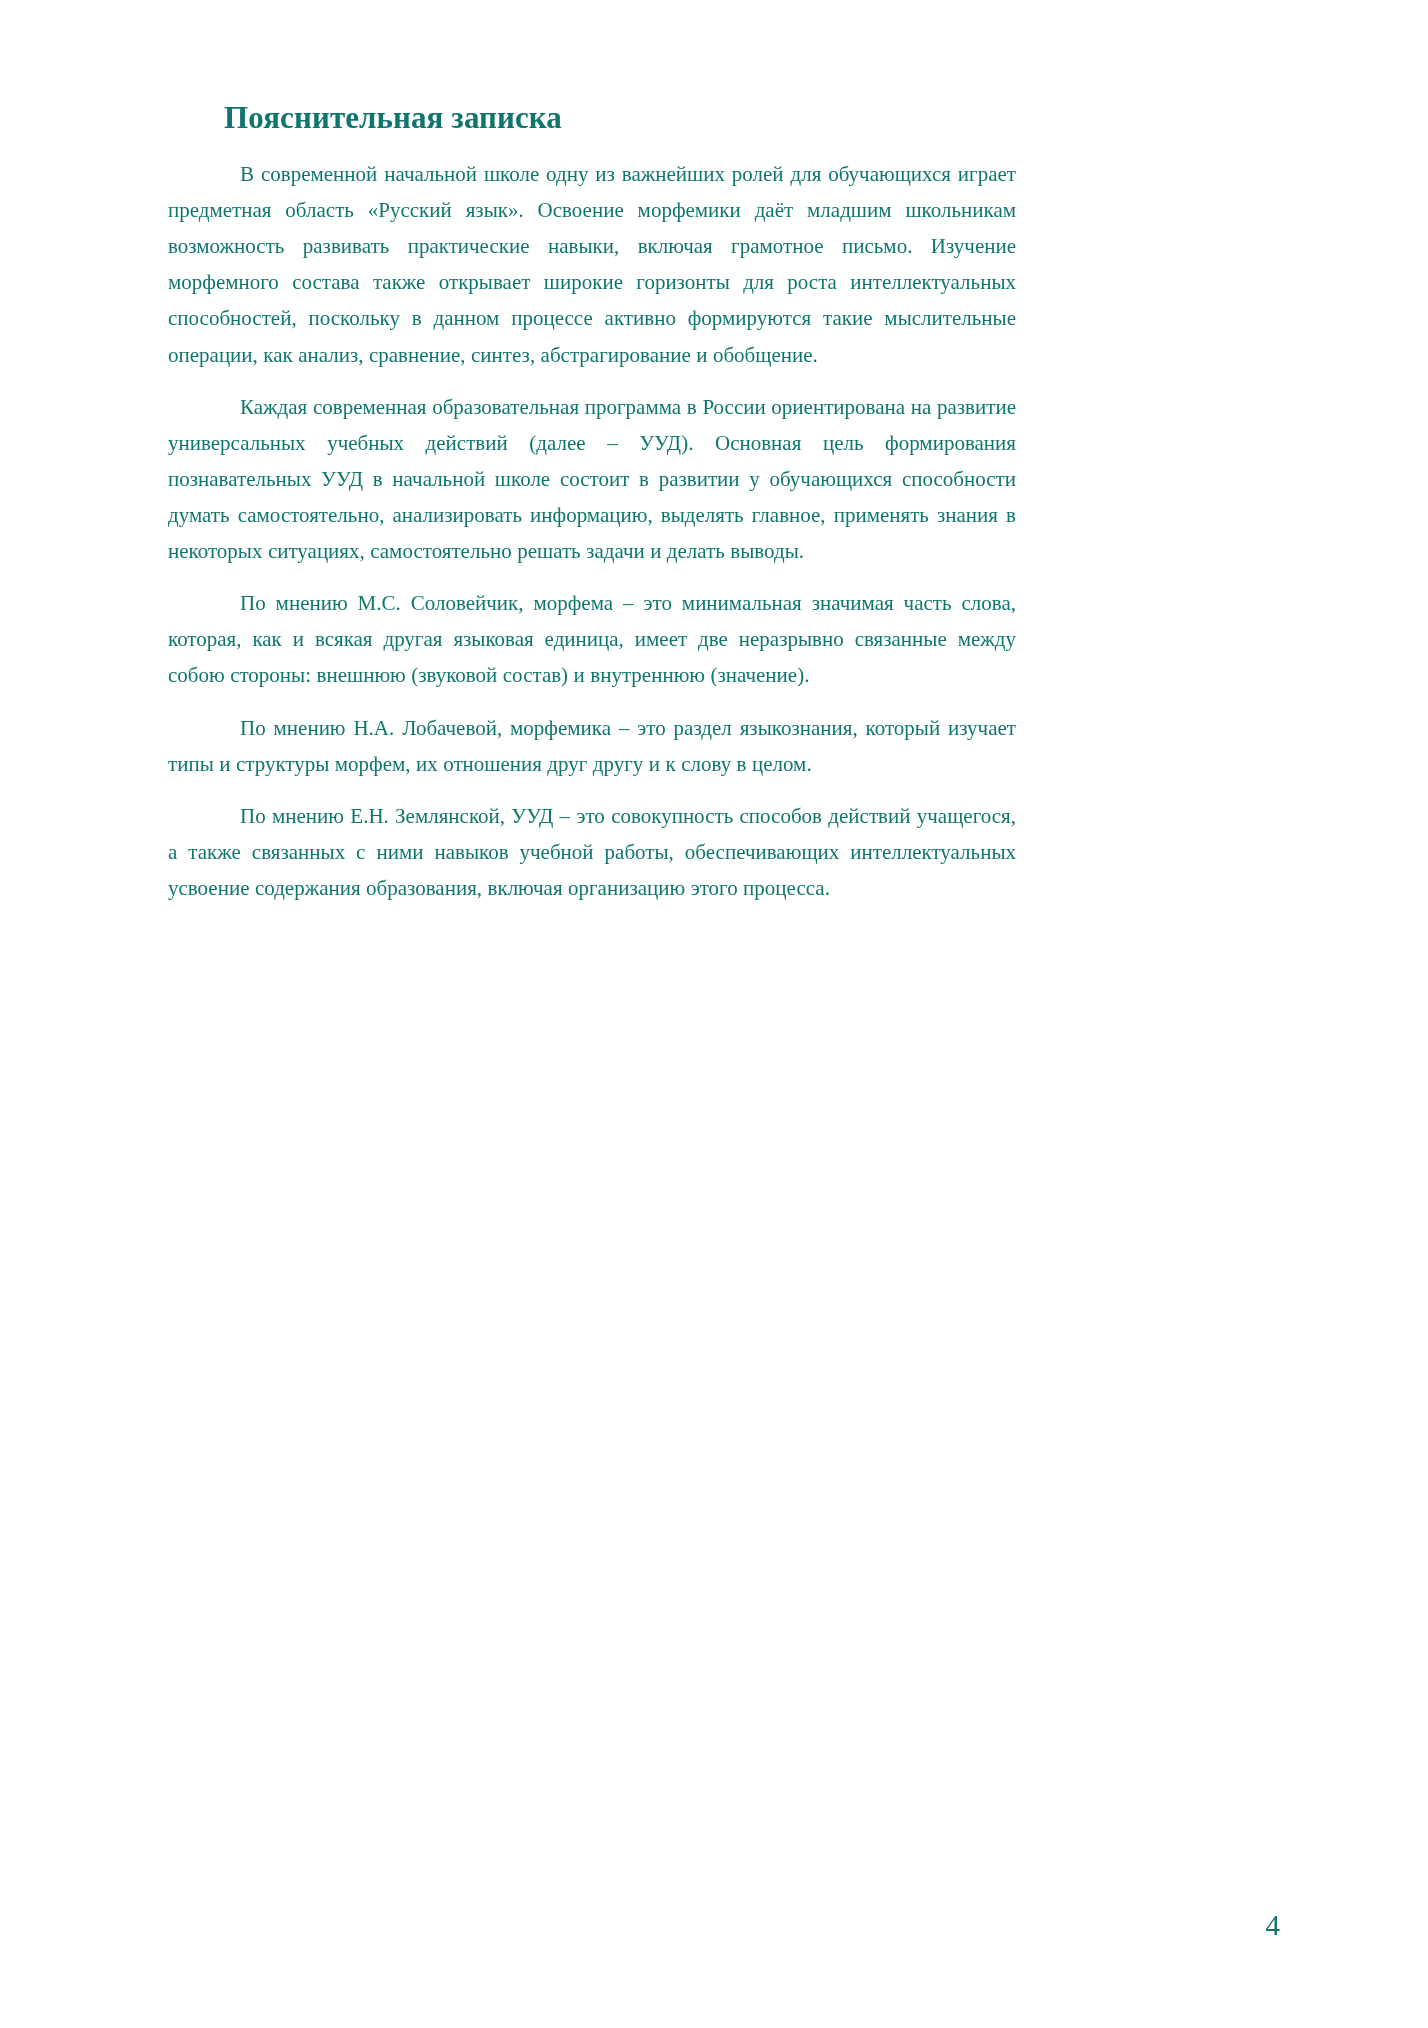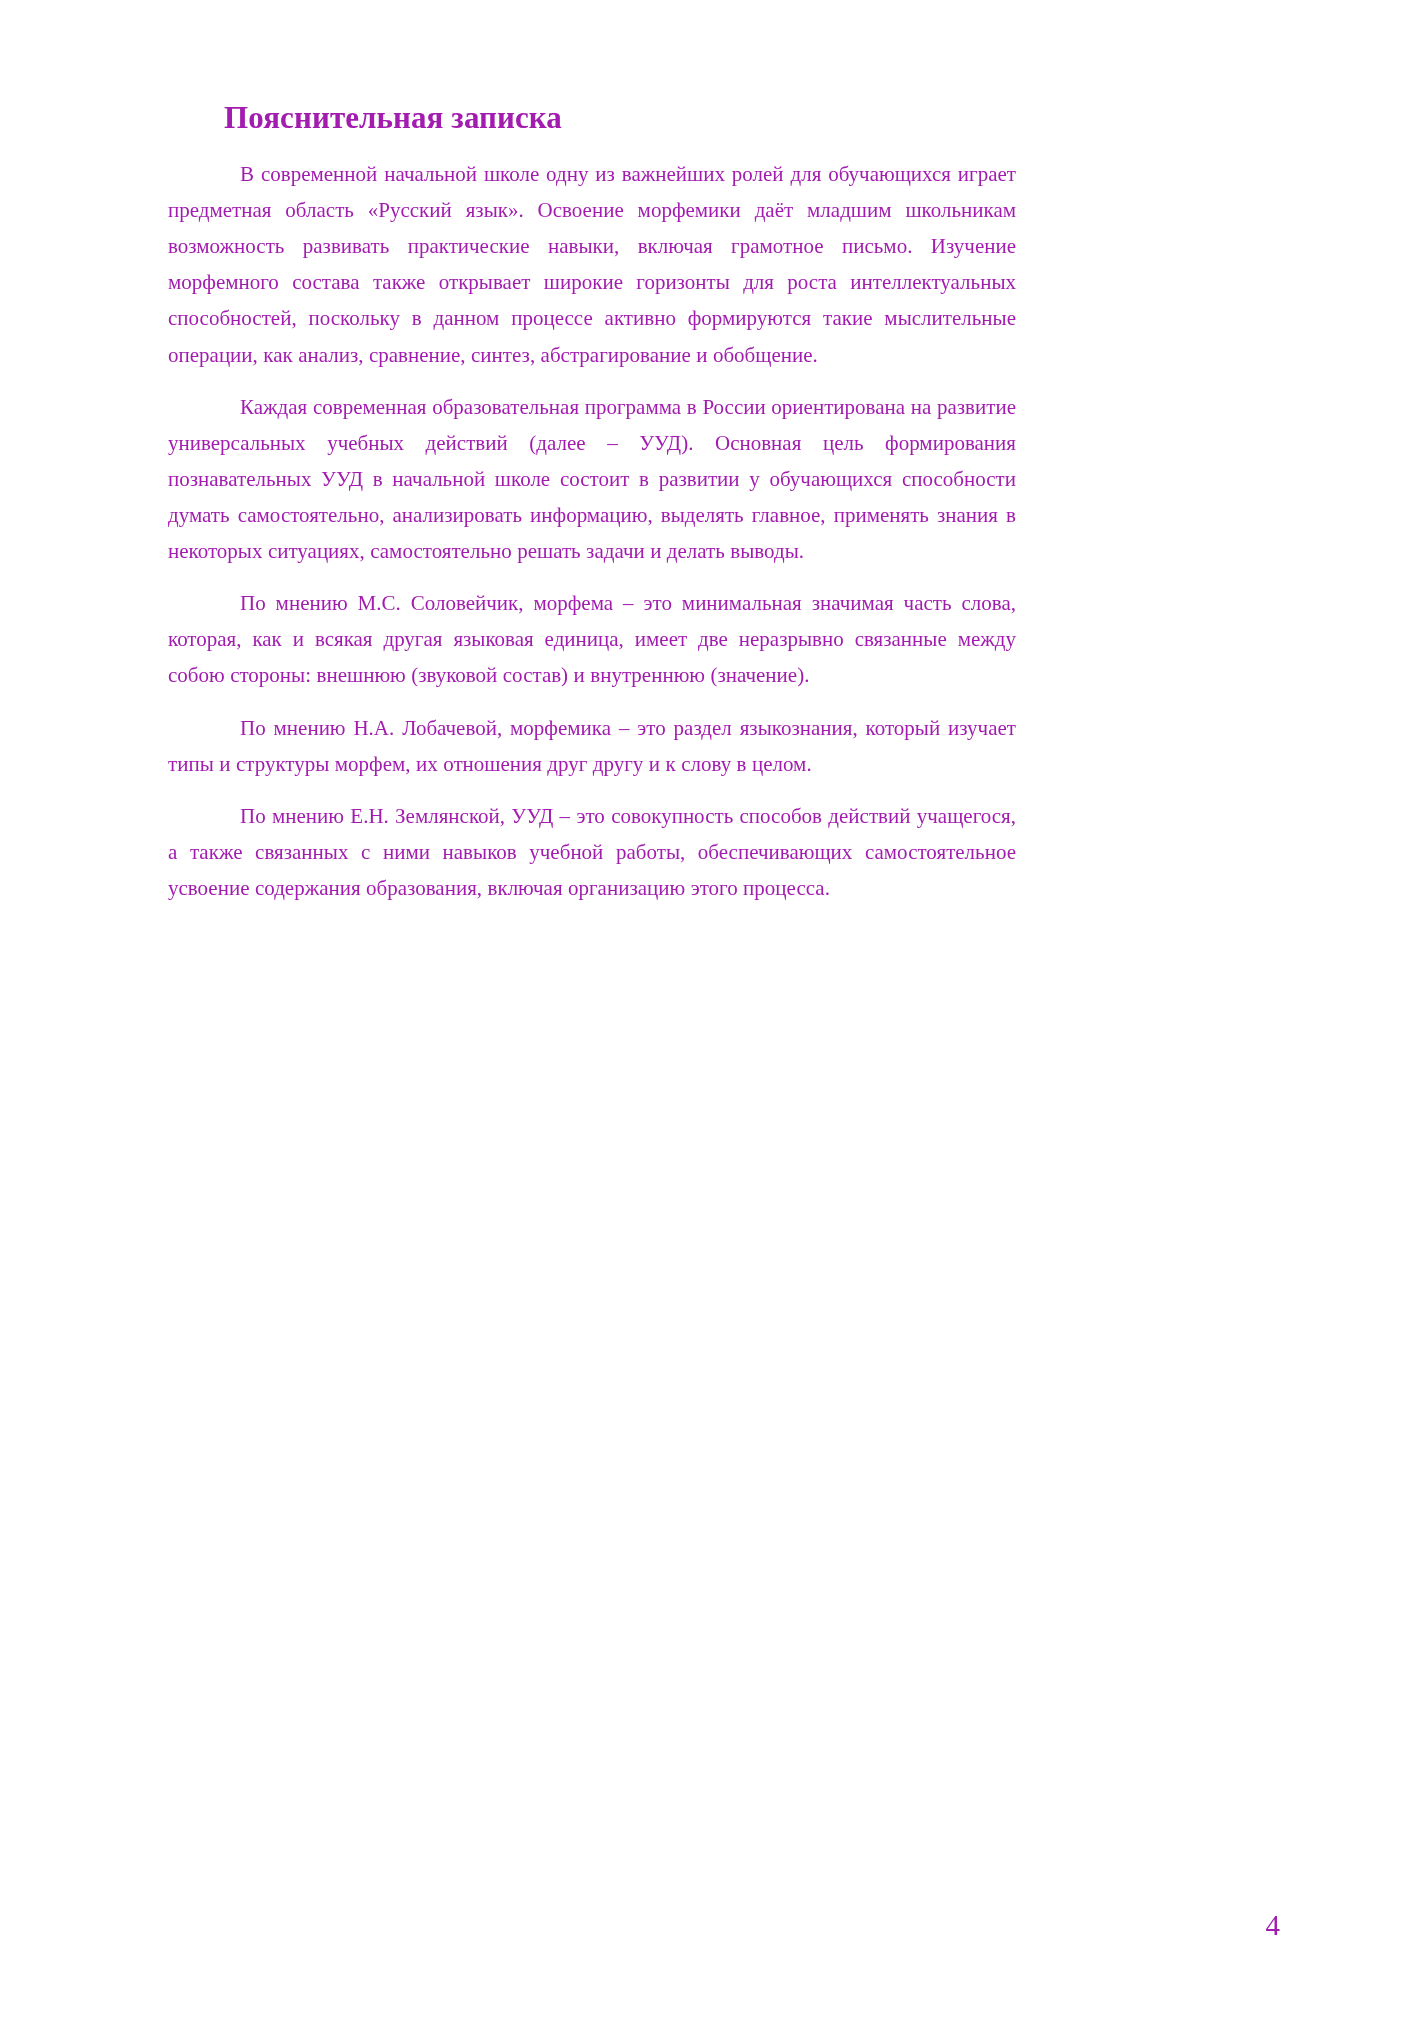--- a/index.html
+++ b/index.html
@@ -9,21 +9,21 @@
     background: #ffffff;
   }
   .page {
     position: relative;
     width: 1428px;
     height: 2028px;
     background: #ffffff;
     box-sizing: border-box;
     overflow: hidden;
     font-family: "Liberation Serif", "DejaVu Serif", serif;
-    color: #a21caf;
+    color: #0f766e;
   }
   .content {
     position: absolute;
     left: 152px;
     top: 96px;
     width: 880px;
   }
   .doc-title {
     font-size: 31px;
     font-weight: bold;
@@ -66,20 +66,20 @@
     <h1 class="doc-title">Пояснительная записка</h1>
 
     <p class="para">В современной начальной школе одну из важнейших ролей для обучающихся играет предметная область «Русский язык». Освоение морфемики даёт младшим школьникам возможность развивать практические навыки, включая грамотное письмо. Изучение морфемного состава также открывает широкие горизонты для роста интеллектуальных способностей, поскольку в данном процессе активно формируются такие мыслительные операции, как анализ, сравнение, синтез, абстрагирование и обобщение.</p>
 
     <p class="para">Каждая современная образовательная программа в России ориентирована на развитие универсальных учебных действий (далее – УУД). Основная цель формирования познавательных УУД в начальной школе состоит в развитии у обучающихся способности думать самостоятельно, анализировать информацию, выделять главное, применять знания в некоторых ситуациях, самостоятельно решать задачи и делать выводы.</p>
 
     <p class="para">По мнению М.С. Соловейчик, морфема – это минимальная значимая часть слова, которая, как и всякая другая языковая единица, имеет две неразрывно связанные между собою стороны: внешнюю (звуковой состав) и внутреннюю (значение).</p>
 
     <p class="para">По мнению Н.А. Лобачевой, морфемика – это раздел языкознания, который изучает типы и структуры морфем, их отношения друг другу и к слову в целом.</p>
 
-    <p class="para">По мнению Е.Н. Землянской, УУД – это совокупность способов действий учащегося, а также связанных с ними навыков учебной работы, обеспечивающих самостоятельное усвоение содержания образования, включая организацию этого процесса.</p>
+    <p class="para">По мнению Е.Н. Землянской, УУД – это совокупность способов действий учащегося, а также связанных с ними навыков учебной работы, обеспечивающих интеллектуальных усвоение содержания образования, включая организацию этого процесса.</p>
 
 
   </div>
 
   <div class="page-number">4</div>
 
 </div>
 
 </body></html>

